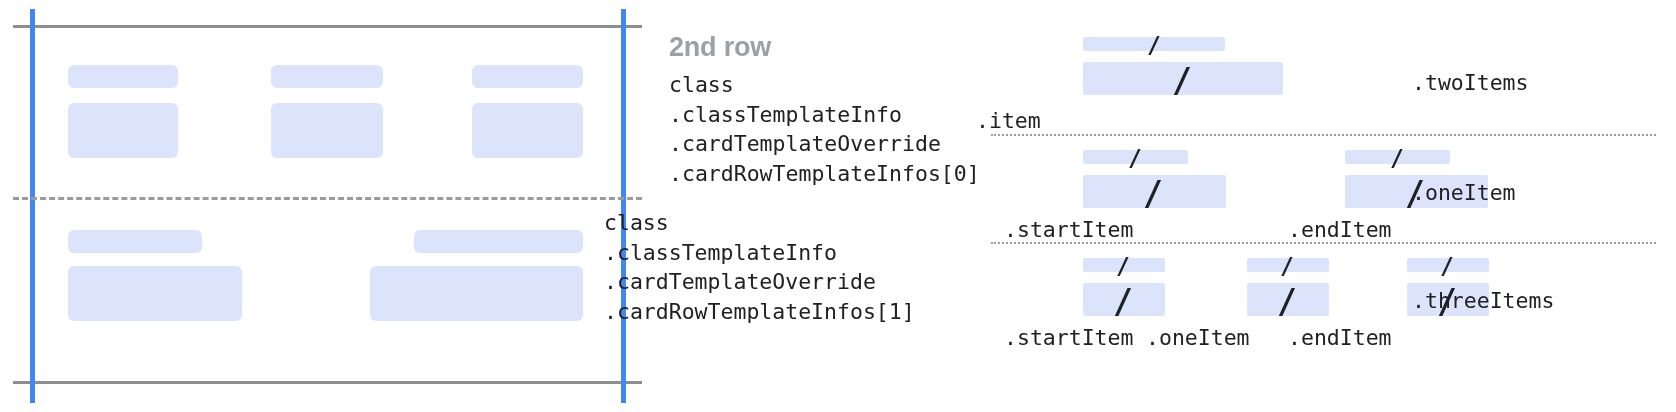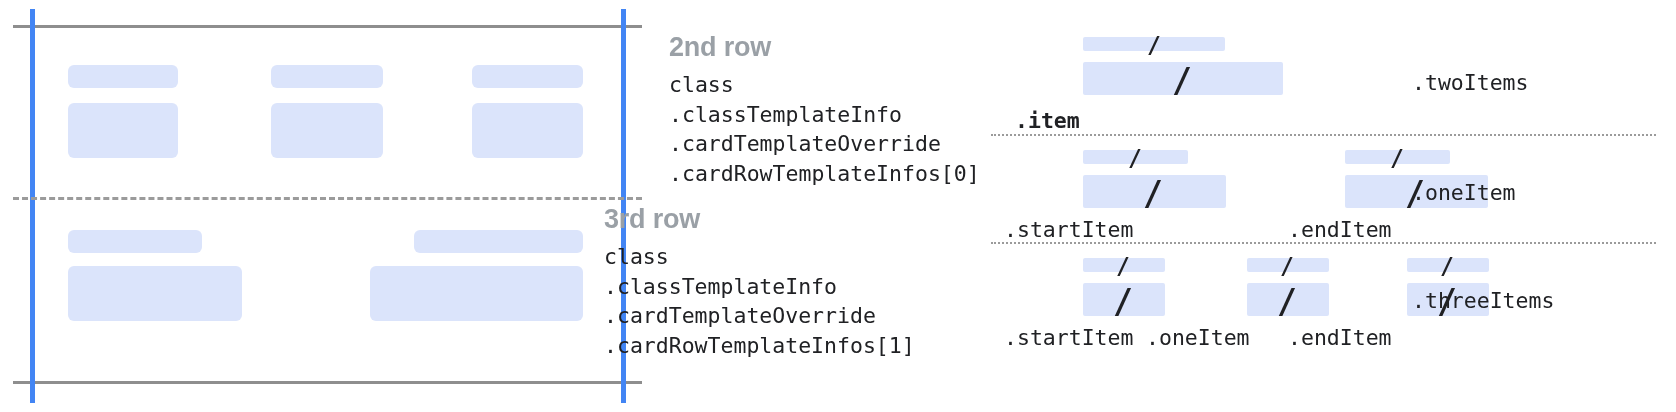--- a/index.html
+++ b/index.html
@@ -135,40 +135,39 @@
 
   <div class="row-block" style="left:632px; top:30px;margin-left:37px;">
     <div class="row-title">2nd row</div>
     <div class="code-lines" style="margin-top:6px;">class
 .classTemplateInfo
 .cardTemplateOverride
 .cardRowTemplateInfos[0]</div>
   </div>
 
   <div class="row-block" style="left:604px; top:202px;">
-    <div class="row-title">3rd row</div>
     <div class="code-lines" style="margin-top:6px;">class
 .classTemplateInfo
 .cardTemplateOverride
 .cardRowTemplateInfos[1]</div>
   </div>
 
   <div>
 
     <div class="variant-divider" style="left:991px; top:134px; width:665px;"></div>
     <div class="variant-divider" style="left:991px; top:242px; width:665px;"></div>
 
     <div>
       <div class="slot" style="left:1083px; top:37px; width:142px; height:14px;"></div>
       <div class="slot-slash" style="left:1147px; top:34px; font-size:23px;">/</div>
 
       <div class="slot" style="left:1083px; top:62px; width:200px; height:33px;"></div>
       <div class="slot-slash" style="left:1172px; top:64px; font-size:33px;">/</div>
 
-      <div class="mono-label" style="left:1015px; top:108px;font-weight:bold;">.item</div>
+      <div class="mono-label" style="left:976px; top:108px;">.item</div>
 
       <div class="variant-name" style="left:1412px; top:70px;">.twoItems</div>
     </div>
 
     <div>
 
       <div class="slot" style="left:1083px; top:150px; width:105px; height:14px;"></div>
       <div class="slot-slash" style="left:1128px; top:147px; font-size:23px;">/</div>
 
       <div class="slot" style="left:1083px; top:175px; width:143px; height:33px;"></div>

